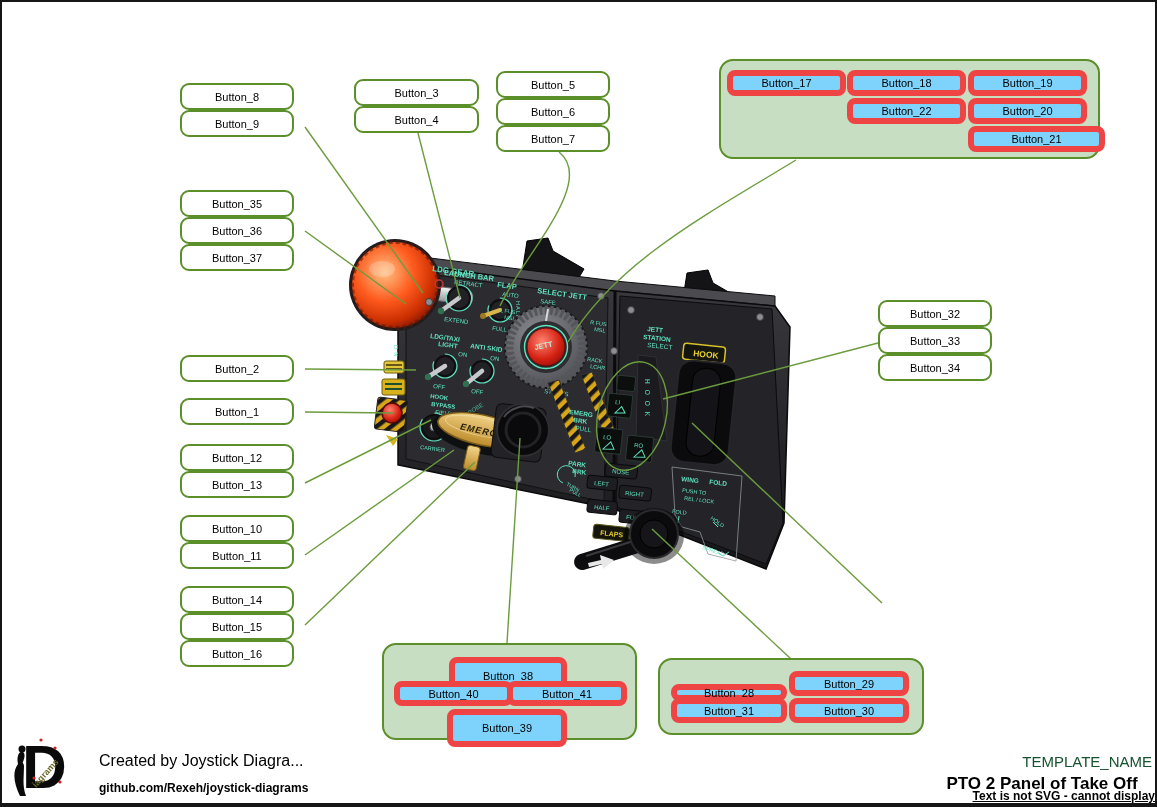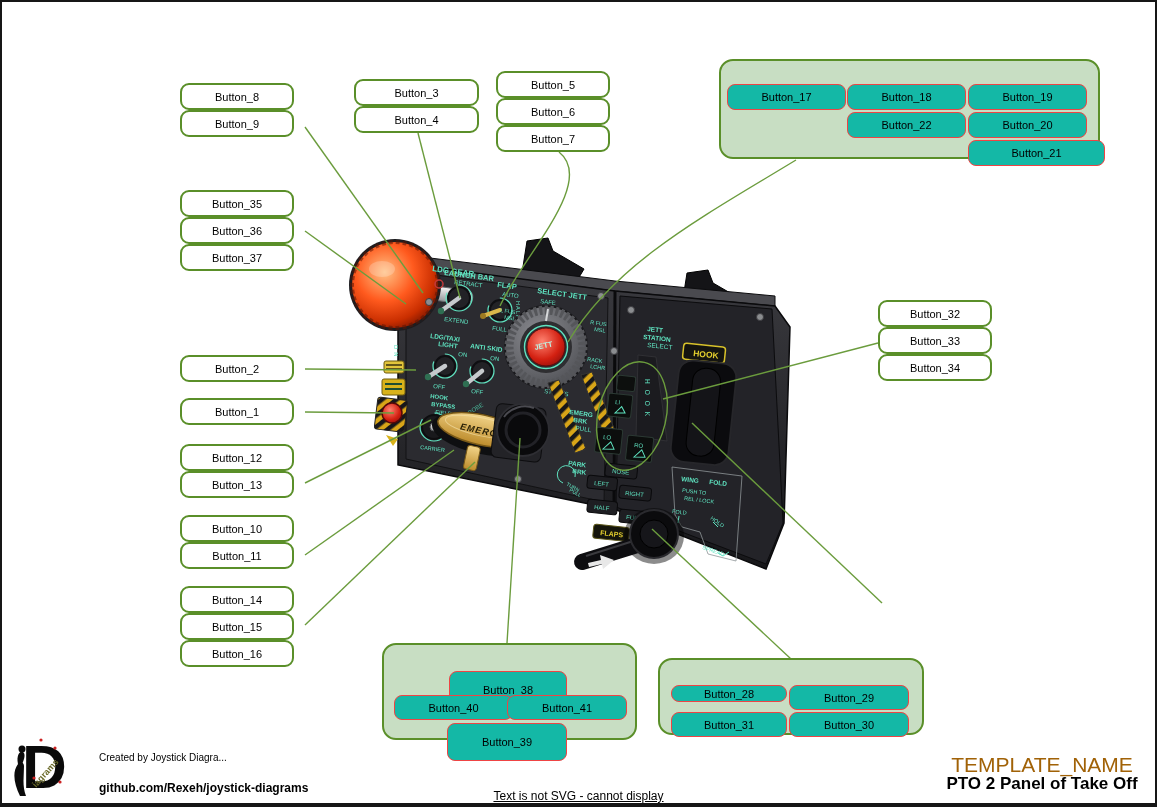--- a/index.html
+++ b/index.html
@@ -5,31 +5,31 @@
   html,body{margin:0;padding:0;background:#fff;}
   .page{position:relative;width:1157px;height:807px;background:#ffffff;
         border:2px solid #161616;border-bottom-width:4px;box-sizing:border-box;
         font-family:"Liberation Sans",sans-serif;overflow:hidden;}
   .layer{position:absolute;left:0;top:0;}
   .box{position:absolute;background:#ffffff;border:2px solid #5a8f29;border-radius:9px;
        display:flex;align-items:center;justify-content:center;
        font-size:11px;color:#000;width:114px;height:27px;box-sizing:border-box;z-index:30;}
   .group{position:absolute;background:#c8dec3;border:2px solid #5a8f29;border-radius:14px;
          box-sizing:border-box;z-index:25;}
-  .cell{position:absolute;background:#14b8a6;border:1px solid #ef4444;border-radius:8px;
+  .cell{position:absolute;background:#7dd3fc;border:6px solid #ef4444;border-radius:8px;
         display:flex;align-items:center;justify-content:center;
-        font-size:11px;color:#000;height:26px;box-sizing:border-box;margin-top:14px;}
-  .credit{position:absolute;left:97px;top:750px;font-size:10px;color:#000;z-index:40;}
+        font-size:11px;color:#000;height:26px;box-sizing:border-box;}
+  .credit{position:absolute;left:97px;top:750px;font-size:16px;color:#000;z-index:40;}
   .credit-url{position:absolute;left:97px;top:779px;font-size:12px;color:#000000;z-index:40;font-weight:bold;}
-  .tpl-name{position:absolute;left:930px;top:751px;width:220px;text-align:center;
-            font-size:21px;color:#a16207;z-index:40;}
+  .tpl-name{position:absolute;left:930px;top:751px;width:220px;text-align:right;
+            font-size:15px;color:#14532d;z-index:40;}
   .tpl-sub{position:absolute;left:930px;top:772px;width:220px;text-align:center;
            font-size:17px;color:#000;z-index:40;font-weight:bold;}
-  .svg-note{position:absolute;left:0;top:787px;width:100%;text-align:center;
-            font-size:12px;color:#000;text-decoration:underline;z-index:40;}
+  .svg-note{position:absolute;left:0;top:787px;width:100%;text-align:right;
+            font-size:12px;color:#000;text-decoration:underline;z-index:40;font-weight:bold;}
   .logo{position:absolute;left:8px;top:724px;z-index:40;}
   svg text{font-family:"Liberation Sans",sans-serif;}
 </style>
 </head>
 <body>
 
 <div class="page">
 
   <svg class="layer" style="left:330px;top:215px;z-index:10" width="480" height="370" viewBox="0 0 480 370">
     <defs>
@@ -329,21 +329,21 @@
     <div class="cell" style="left:6px;top:9px;width:119px">Button_17</div>
     <div class="cell" style="left:126px;top:9px;width:119px">Button_18</div>
     <div class="cell" style="left:247px;top:9px;width:119px">Button_19</div>
     <div class="cell" style="left:126px;top:37px;width:119px">Button_22</div>
     <div class="cell" style="left:247px;top:37px;width:119px">Button_20</div>
     <div class="cell" style="left:247px;top:65px;width:137px">Button_21</div>
   </div>
 
 
   <div class="group" style="left:656px;top:656px;width:266px;height:77px">
-    <div class="cell" style="left:11px;top:11px;width:116px;height:17px">Button_28</div>
+    <div class="cell" style="left:11px;top:24px;width:116px;height:17px">Button_28</div>
     <div class="cell" style="left:129px;top:11px;width:120px;height:25px">Button_29</div>
     <div class="cell" style="left:11px;top:38px;width:116px;height:25px">Button_31</div>
     <div class="cell" style="left:129px;top:38px;width:120px;height:25px">Button_30</div>
   </div>
 
   <div class="group" style="left:380px;top:641px;width:255px;height:97px">
     <div class="cell" style="left:65px;top:12px;width:118px;height:38px">Button_38</div>
     <div class="cell" style="left:10px;top:36px;width:119px;height:25px">Button_40</div>
     <div class="cell" style="left:123px;top:36px;width:120px;height:25px">Button_41</div>
     <div class="cell" style="left:63px;top:64px;width:120px;height:38px">Button_39</div>

